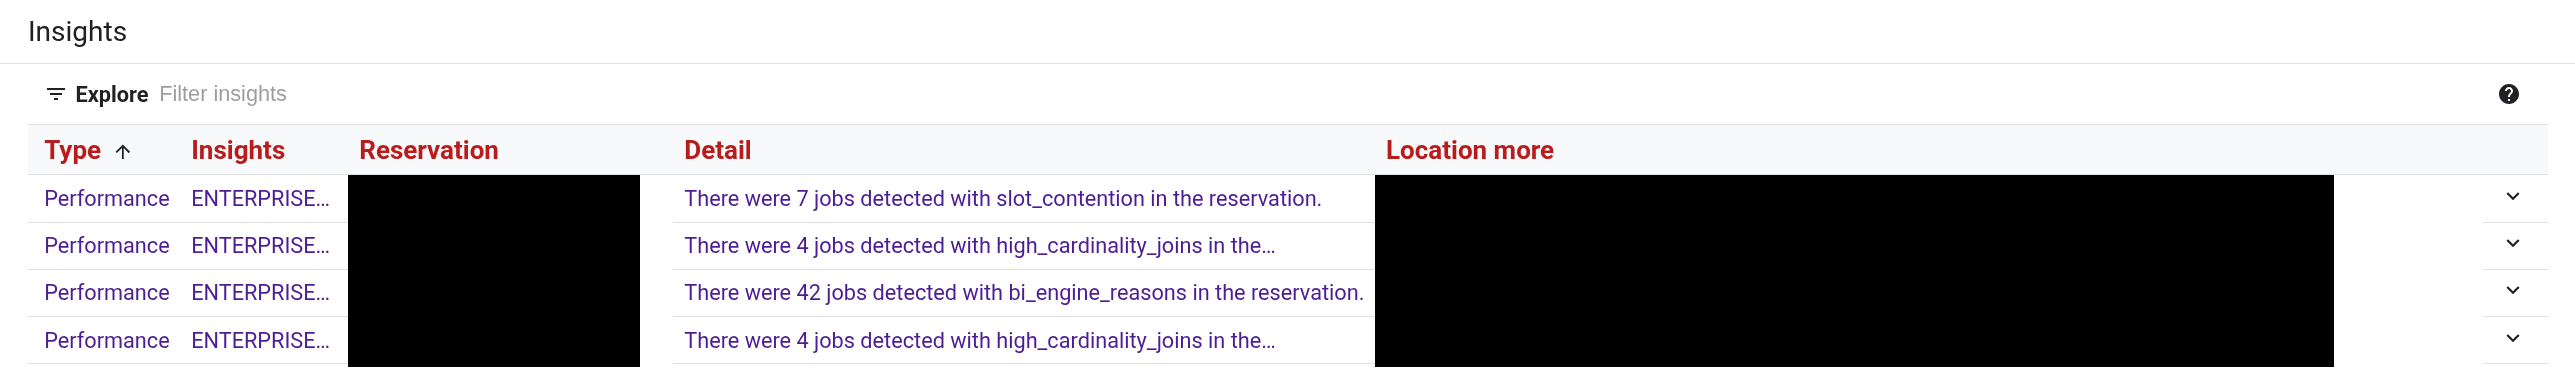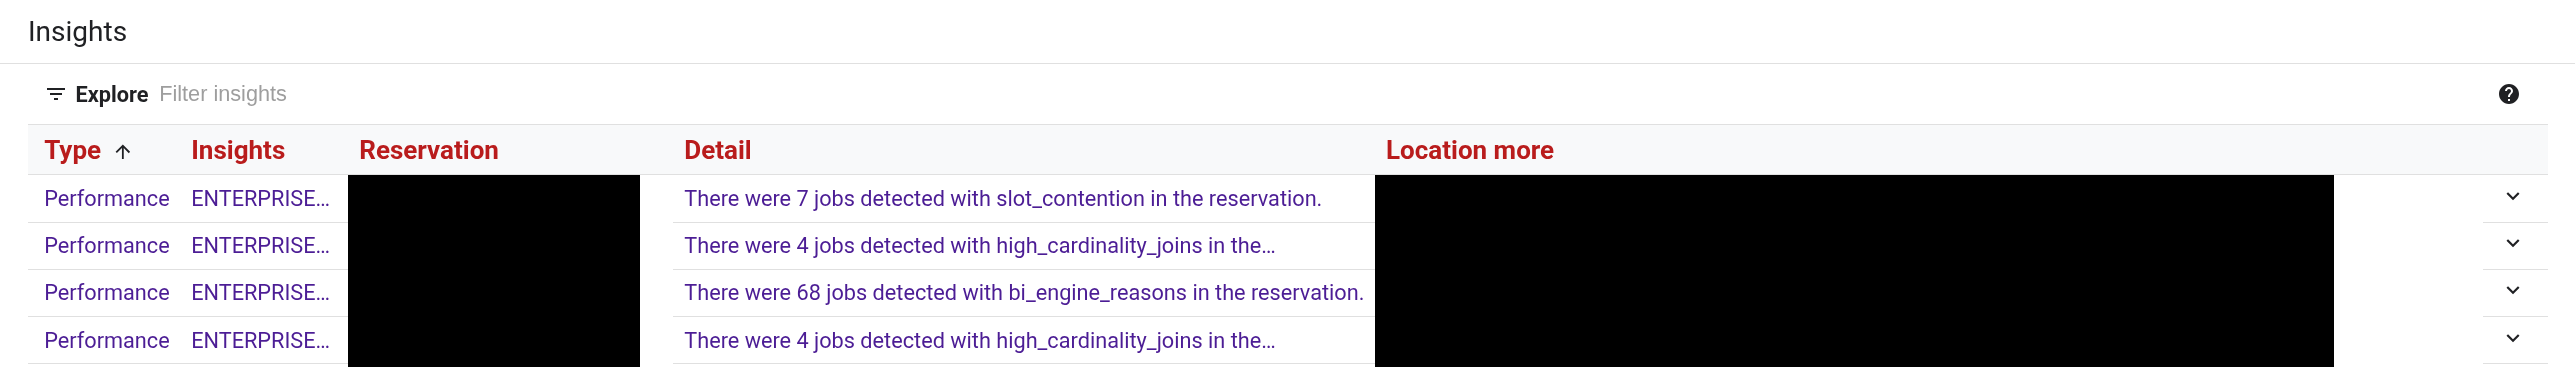--- a/index.html
+++ b/index.html
@@ -215,21 +215,21 @@
           <span class="expand-icon">
             <svg viewBox="0 0 24 24">
                 <path d="M7.41 8.59L12 13.17l4.59-4.58L18 10l-6 6-6-6 1.41-1.41z"></path>
               </svg>
           </span>
         </td>
       </tr>
       <tr>
         <td class="col-type">Performance</td>
         <td class="col-location">ENTERPRISE…</td>
-        <td class="col-detail">There were 68 jobs detected with bi_engine_reasons in the reservation.</td>
+        <td class="col-detail">There were 42 jobs detected with bi_engine_reasons in the reservation.</td>
         <td class="col-expand">
           <span class="expand-icon">
             <svg viewBox="0 0 24 24">
                 <path d="M7.41 8.59L12 13.17l4.59-4.58L18 10l-6 6-6-6 1.41-1.41z"></path>
               </svg>
           </span>
         </td>
       </tr>
       <tr>
         <td class="col-type">Performance</td>

